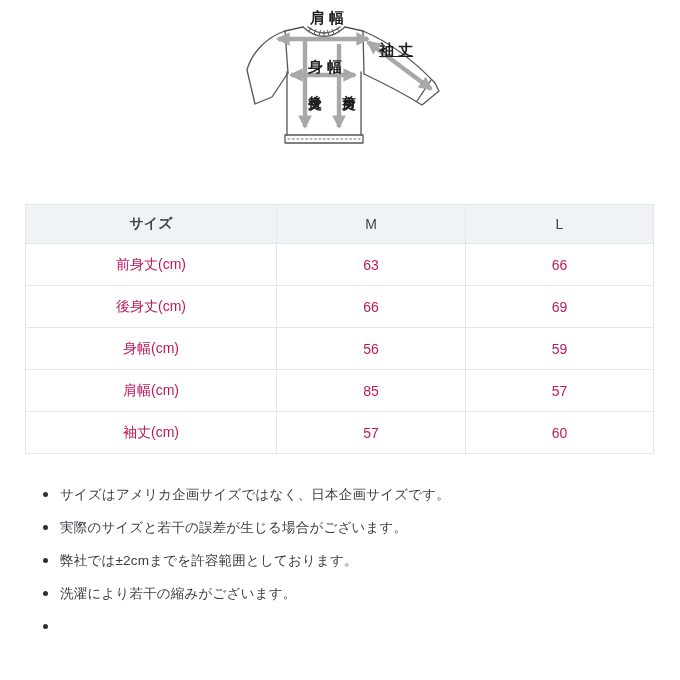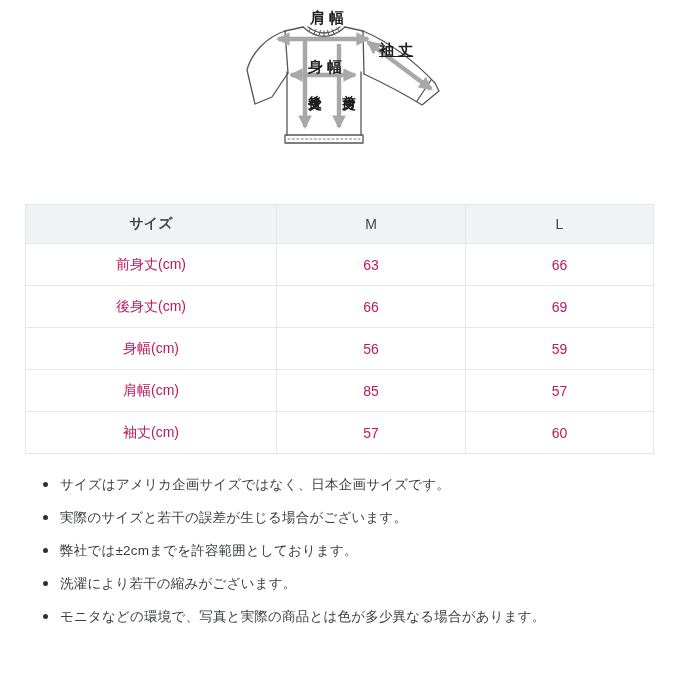--- a/index.html
+++ b/index.html
@@ -23,21 +23,21 @@
   .table-wrap{position:absolute;left:25px;top:204px;}
   table.size{border-collapse:collapse;table-layout:fixed;width:628px;}
   table.size th,table.size td{
     border:1px solid #e3e7e9;text-align:center;vertical-align:middle;
     font-size:14px;color:#be185d;padding:0;
   }
   table.size thead th{background:#f0f3f5;height:38px;font-weight:400;color:#3e4348;}
   table.size thead th:first-child{font-weight:700;}
   table.size tbody td{height:41px;background:#ffffff;}
   
-  .notes{position:absolute;left:41px;top:468px;width:610px;list-style:none;margin:0;padding:0;}
+  .notes{position:absolute;left:41px;top:478px;width:610px;list-style:none;margin:0;padding:0;}
   .notes li{height:33px;display:flex;align-items:center;}
   .dot{width:5px;height:5px;border-radius:50%;background:#2e3133;margin:0 12px 0 2px;flex:0 0 auto;}
   .note-text{font-size:13.5px;color:#3a3d40;letter-spacing:0.2px;}
 </style>
 </head>
 <body>
 
 <div class="diagram">
   <svg width="680" height="175" viewBox="0 0 680 175">
     <defs>
@@ -142,15 +142,14 @@
   <li>
     <span class="dot"></span>
     <span class="note-text">弊社では±2cmまでを許容範囲としております。</span>
   </li>
   <li>
     <span class="dot"></span>
     <span class="note-text">洗濯により若干の縮みがございます。</span>
   </li>
   <li>
     <span class="dot"></span>
-    <span class="note-text">モニタなどの環境で、写真と実際の商品とは色が多少異なる場合があります。</span>
   </li>
 </ul>
 
 </body></html>

